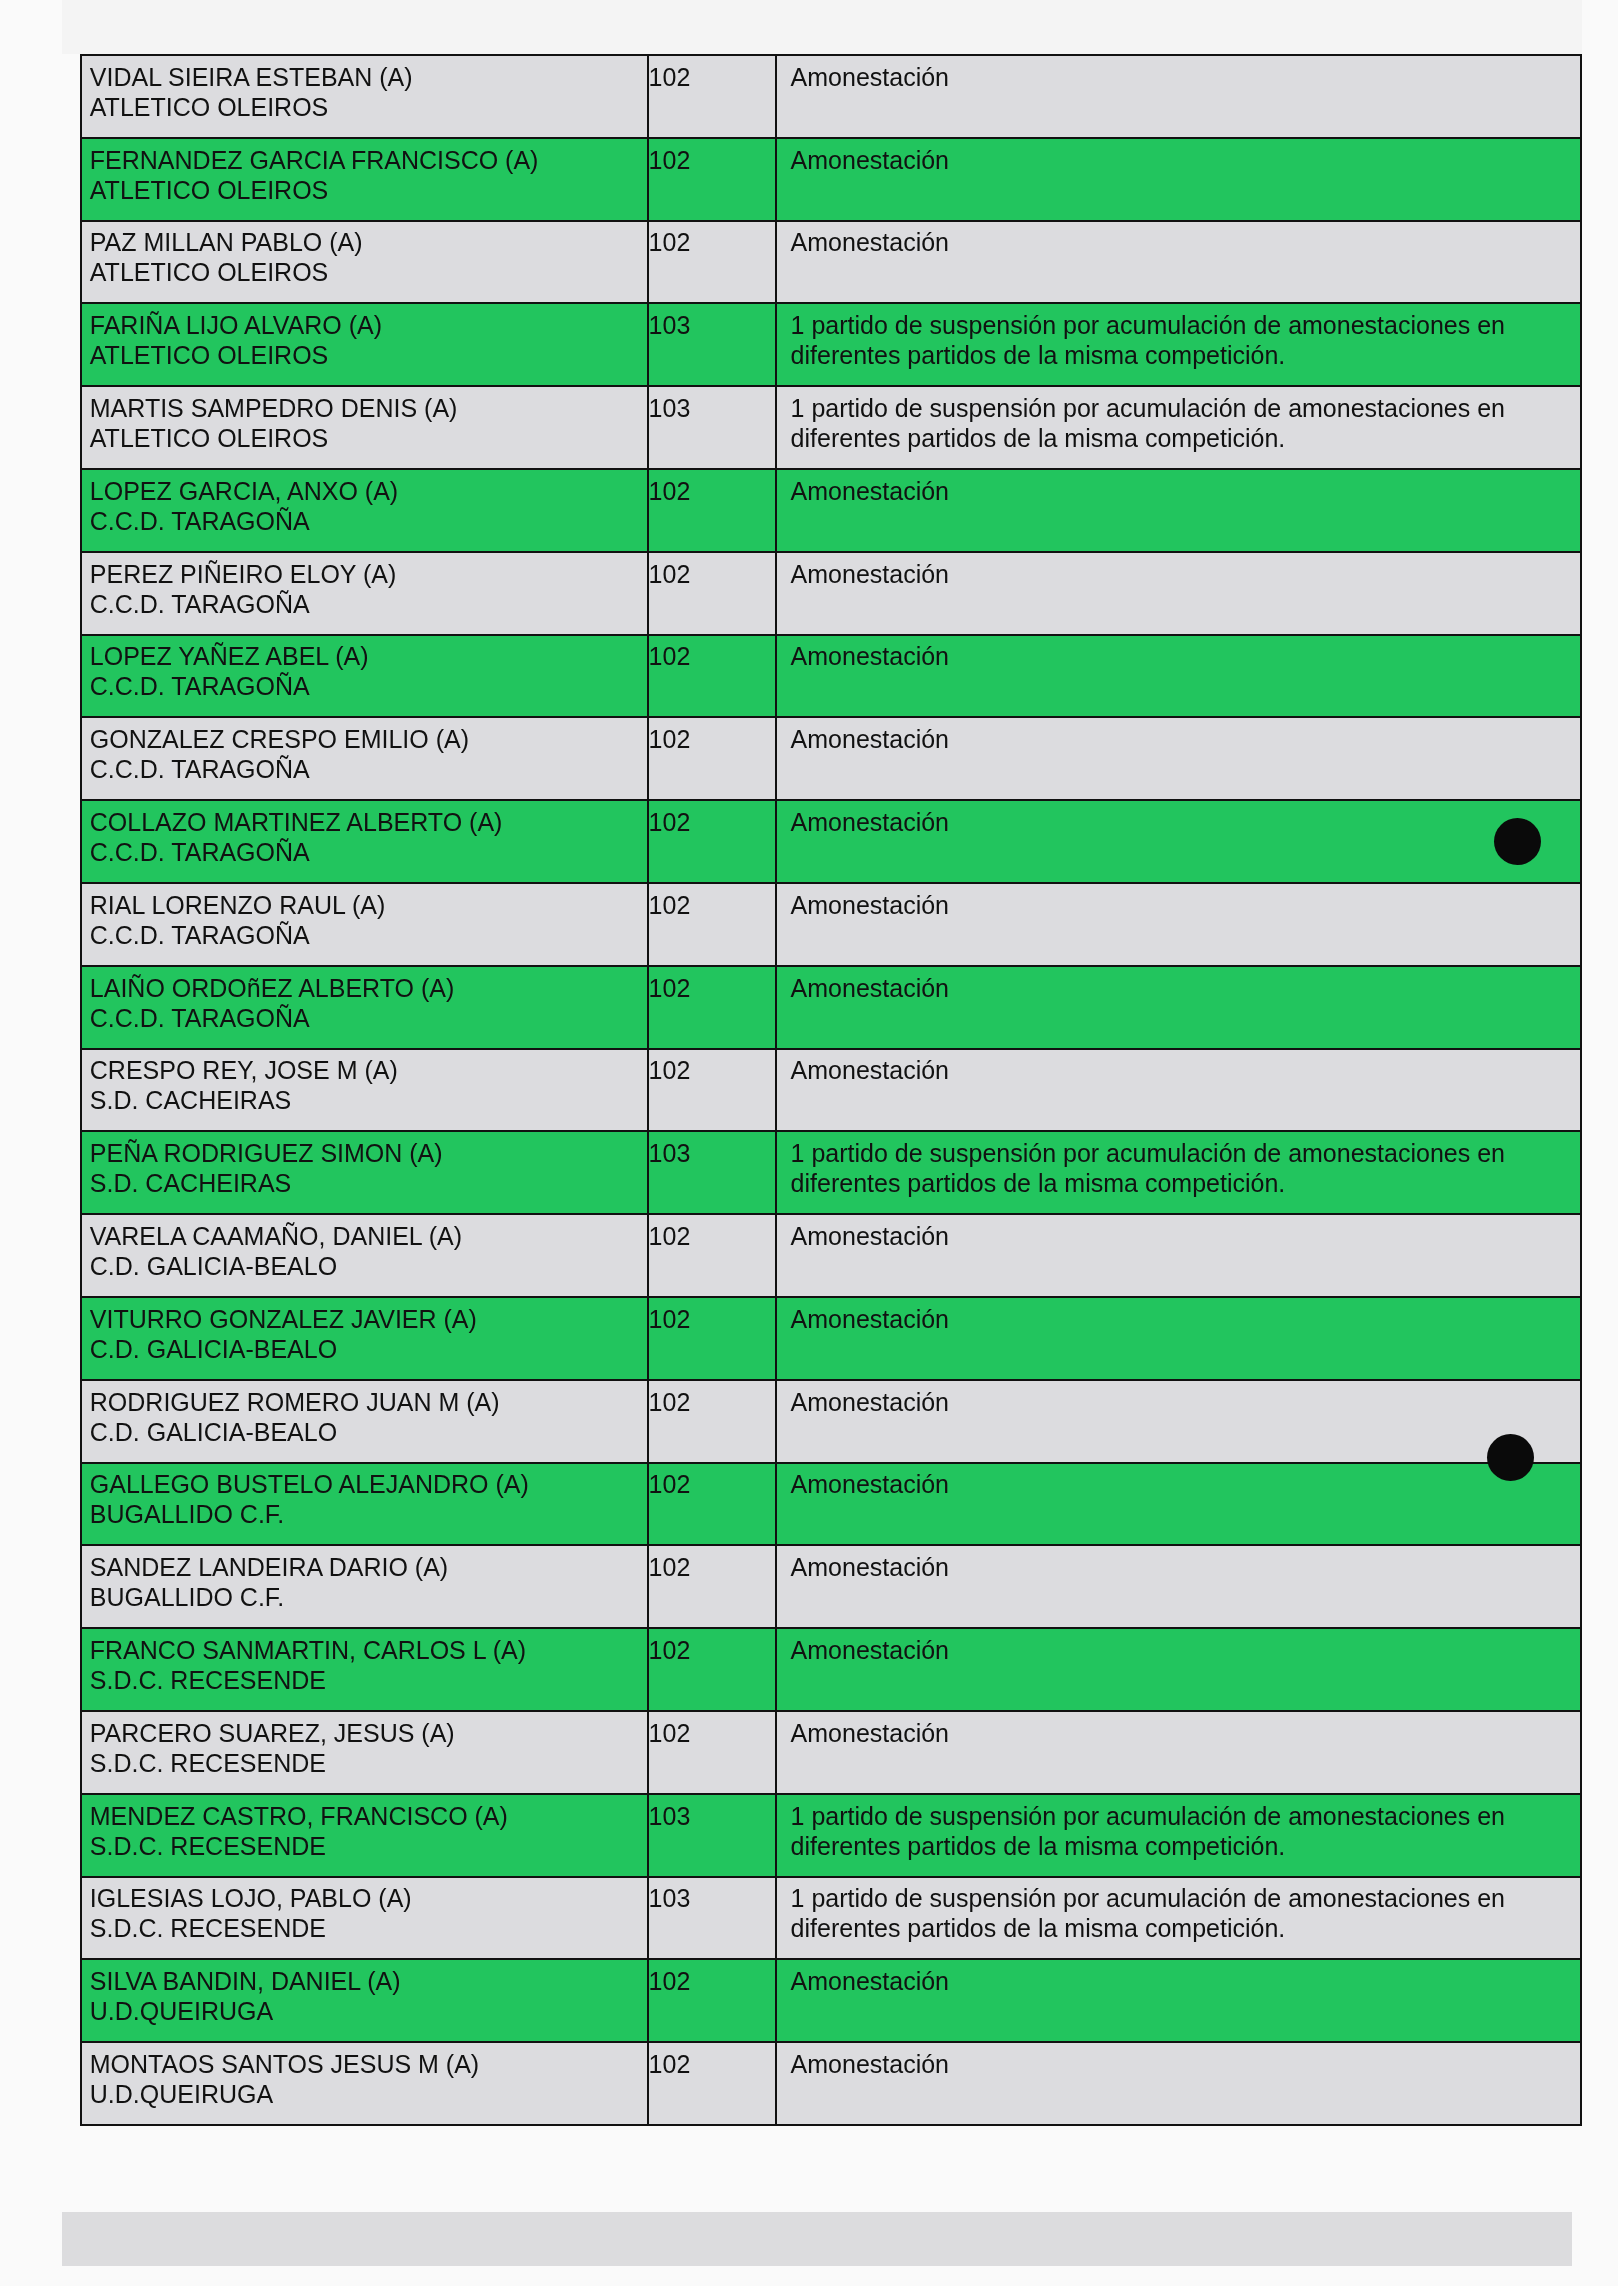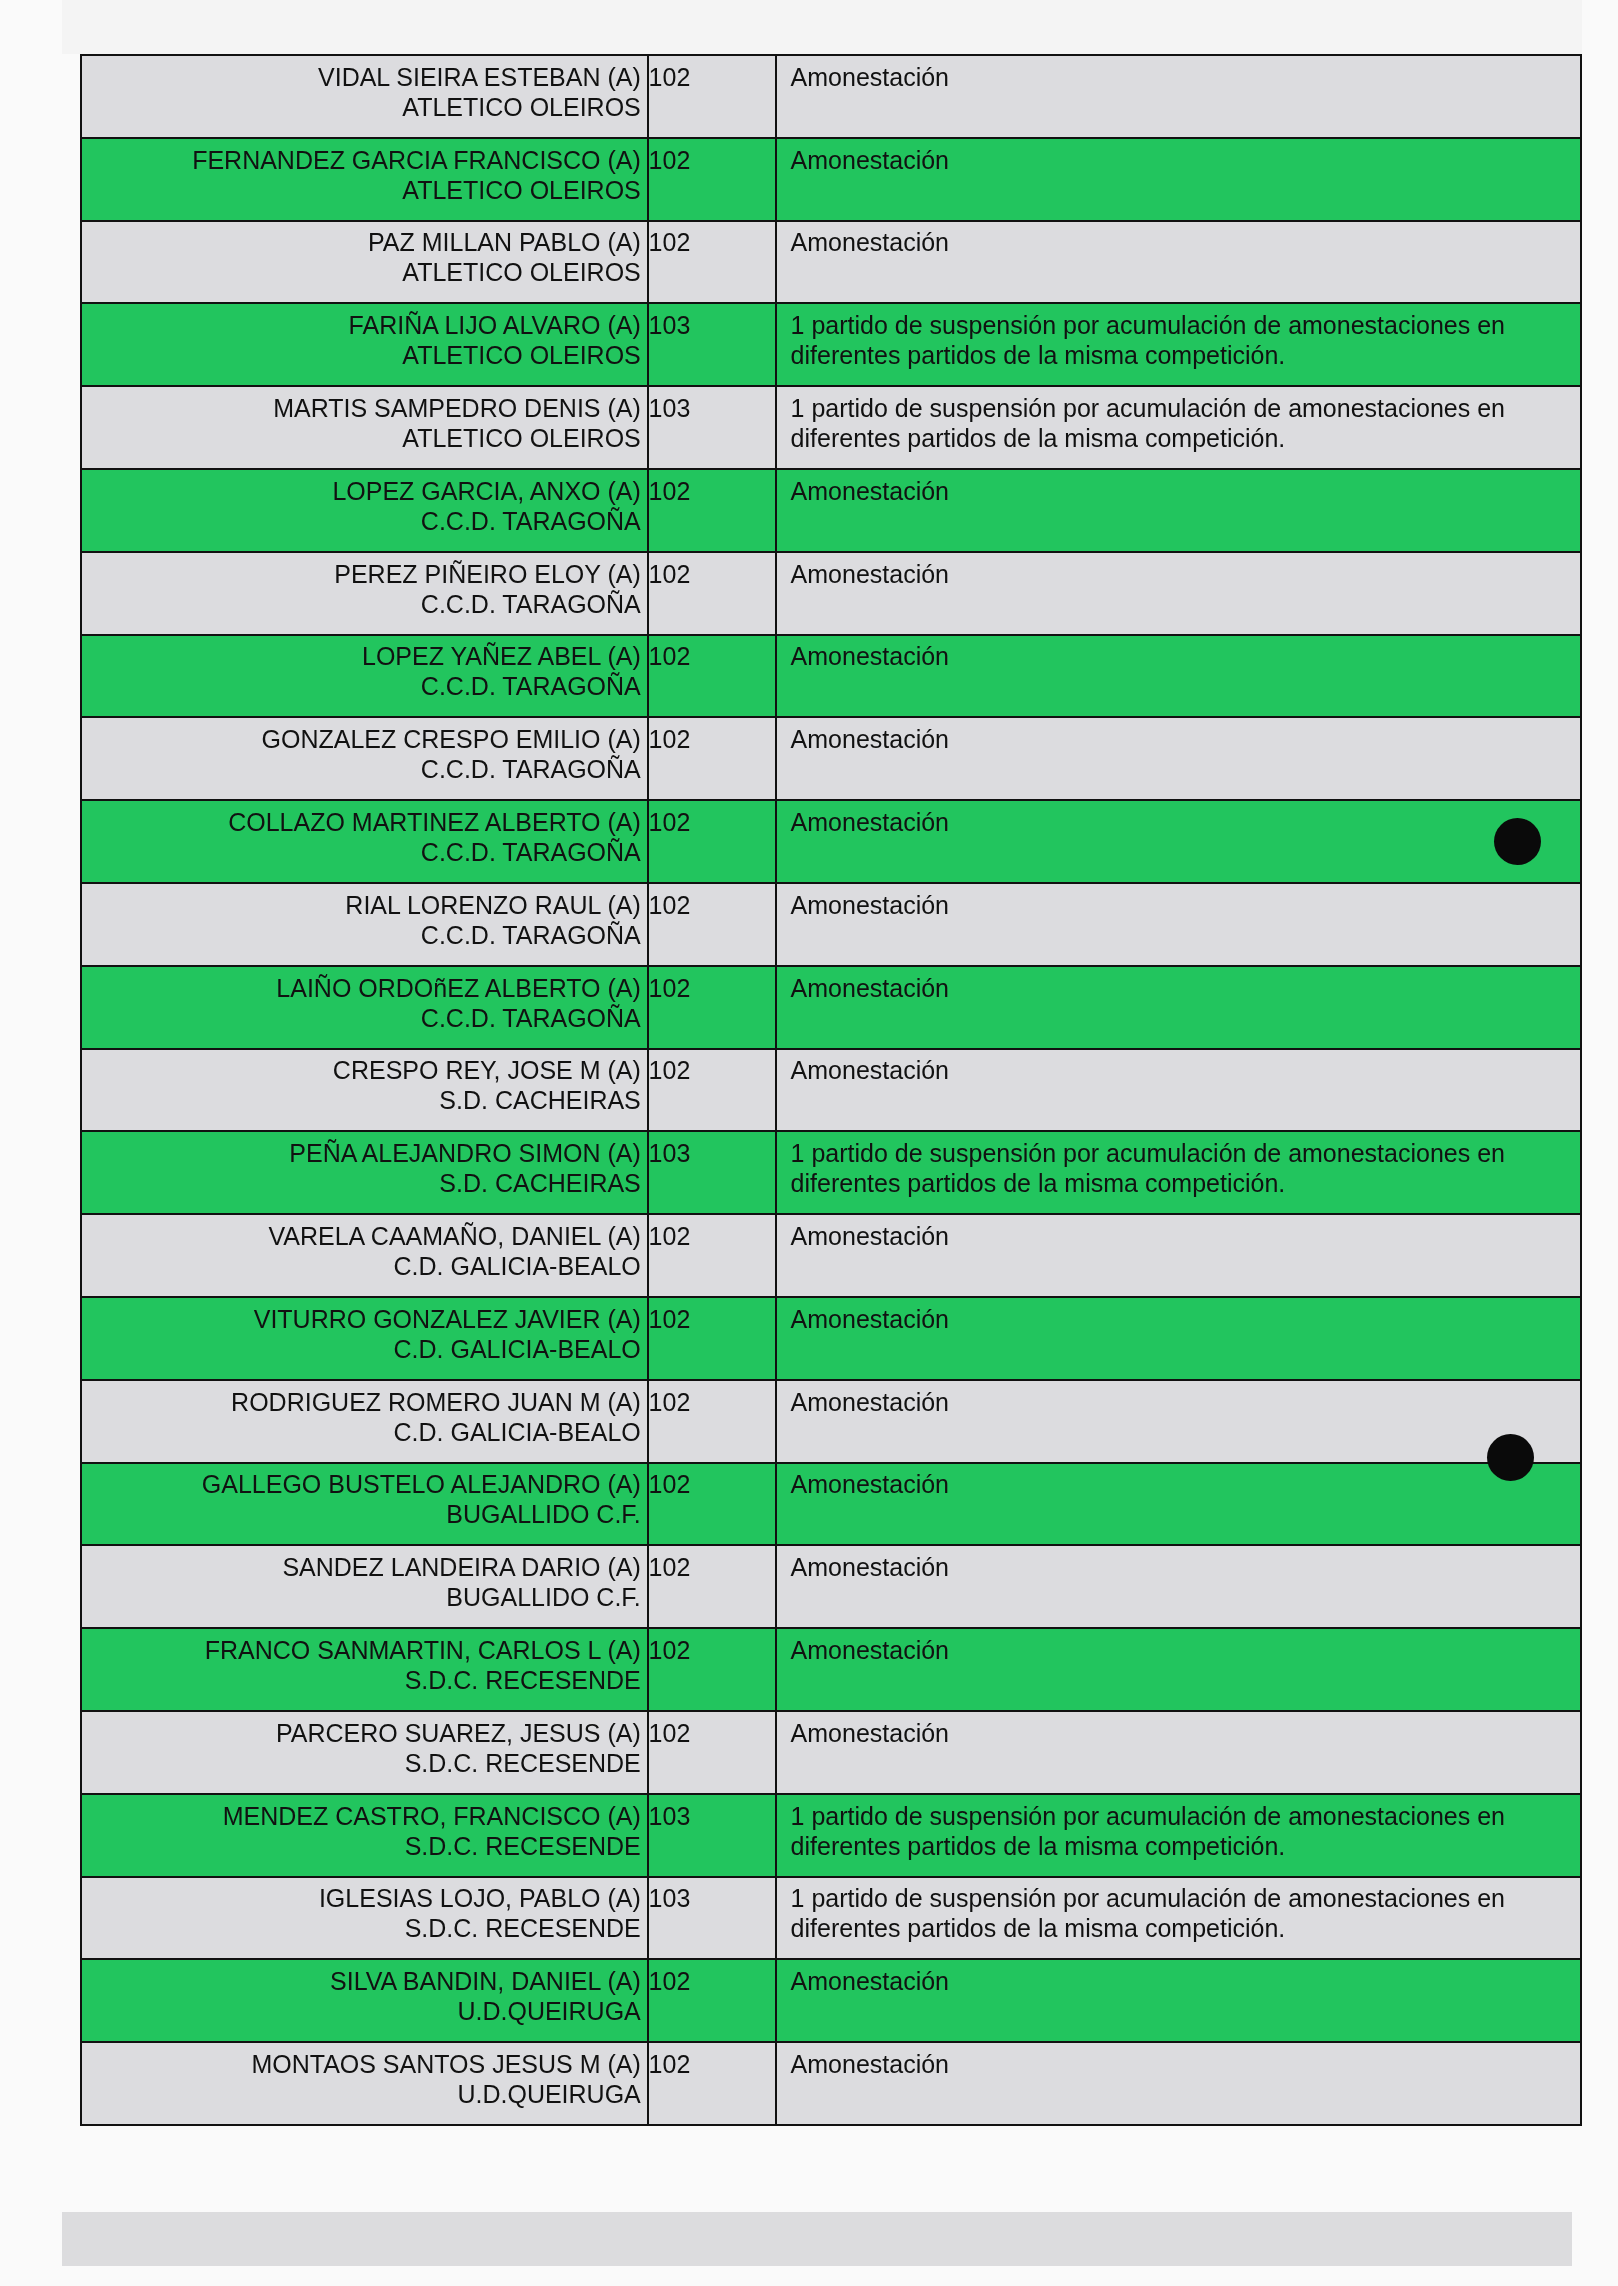--- a/index.html
+++ b/index.html
@@ -4,21 +4,21 @@
 <style>
   html,body{margin:0;padding:0;}
   body{width:1619px;height:2286px;background:#f7f7f7;position:relative;overflow:hidden;font-family:"Liberation Sans",sans-serif;color:#111;}
   .page{position:absolute;left:0;top:0;width:1619px;height:2286px;background:#fafafa;}
   .topband{position:absolute;left:62px;top:0;width:1520px;height:54px;background:#f4f4f4;}
   .bottomband{position:absolute;left:62px;top:2212px;width:1510px;height:54px;background:#dcdcde;}
   table{position:absolute;left:80px;top:54px;width:1502px;border-collapse:collapse;table-layout:fixed;}
   td{border:2.9px solid #111;vertical-align:top;padding:5.8px 5.8px 0 7.8px;font-size:25px;line-height:30px;height:75px;}
   tr.shade td{background:#dcdcdf;}
   tr.plain td{background:#22c55e;}
-  td.c-name{width:551px;text-align:right;}
+  td.c-name{width:551px;}
   td.c-code{width:126px;text-align:left;padding-left:0;padding-right:0;}
   td.c-sanc{padding-left:14px;}
   .line{display:block;white-space:nowrap;}
   .hole{position:absolute;width:47px;height:47px;border-radius:50%;background:#0a0a0a;}
 </style>
 </head>
 <body>
 
 <div class="page">
   <div class="topband"></div>
@@ -202,21 +202,21 @@
       <span class="line">102</span>
     </td>
     <td class="c-sanc">
       <span class="line">Amonestación</span>
       <span class="line"></span>
     </td>
   </tr>
 
   <tr class="plain">
     <td class="c-name">
-      <span class="line">PEÑA ALEJANDRO SIMON (A)</span>
+      <span class="line">PEÑA RODRIGUEZ SIMON (A)</span>
       <span class="line">S.D. CACHEIRAS</span>
     </td>
     <td class="c-code">
       <span class="line">103</span>
     </td>
     <td class="c-sanc">
       <span class="line">1 partido de suspensión por acumulación de amonestaciones en</span>
       <span class="line">diferentes partidos de la misma competición.</span>
     </td>
   </tr>

